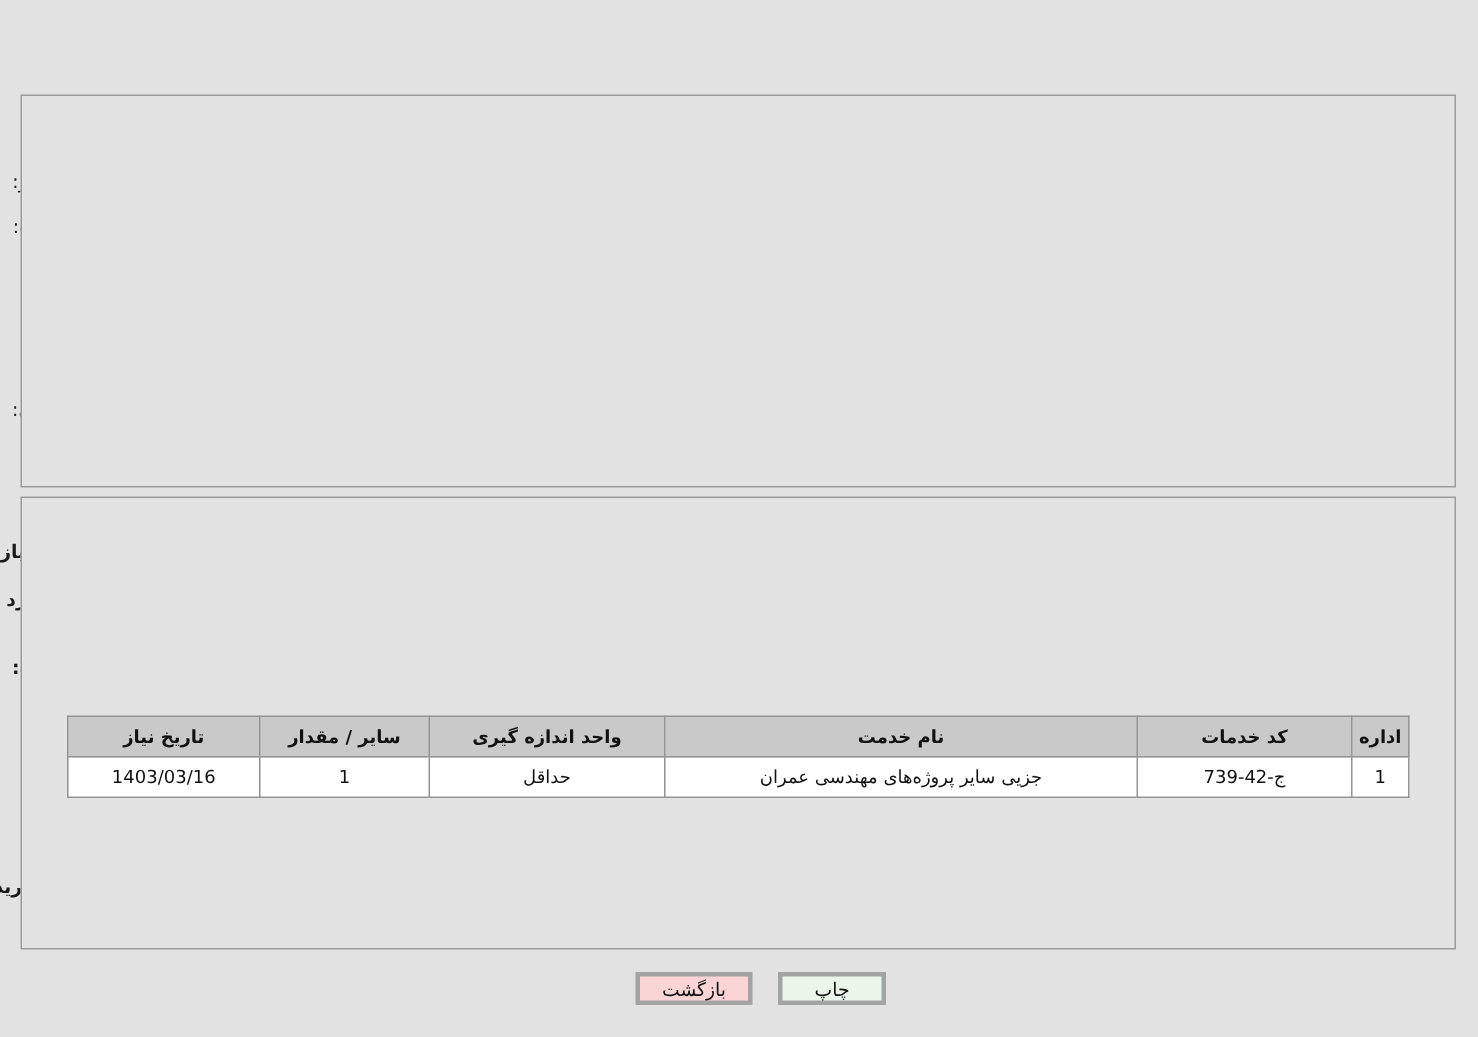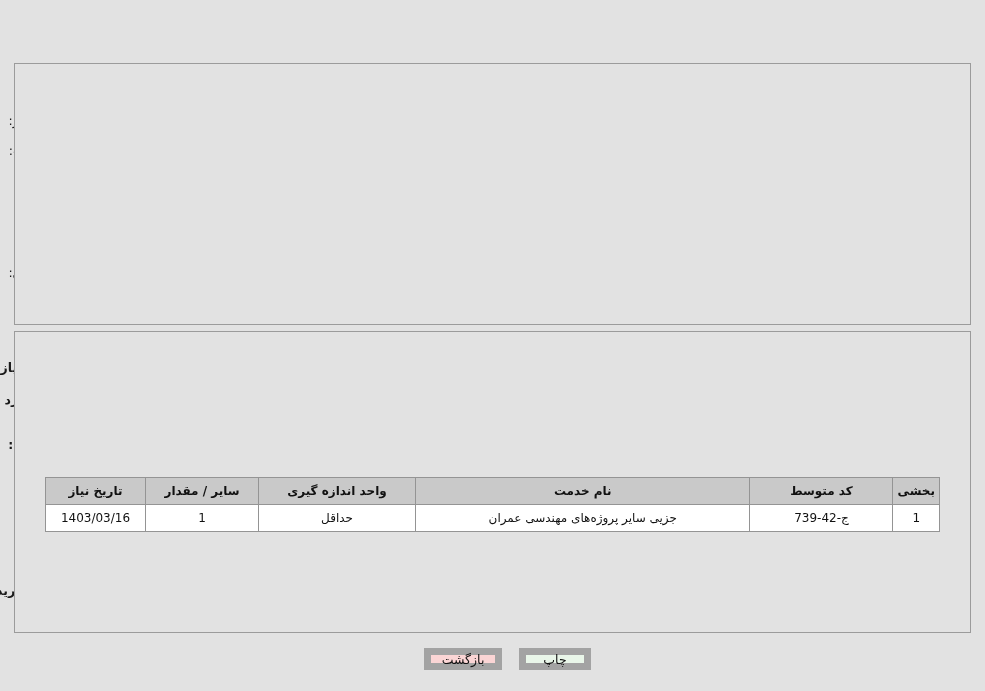--- a/index.html
+++ b/index.html
@@ -96,21 +96,21 @@
     color: #111; font-weight: bold; padding: 6px 4px; text-align: center;
     white-space: nowrap;
   }
   table.grid td {
     background: #ffffff; border: 1px solid #949494;
     color: #111; padding: 6px 4px; text-align: center; white-space: nowrap;
   }
 
   
   .btn {
-    position: absolute; border: 7px solid #a3a3a3; font-size: 12.5px;
+    position: absolute; border: 3px solid #a3a3a3; font-size: 12.5px;
     display: flex; align-items: center; justify-content: center;
     cursor: pointer; color: #111; z-index: 2;
   }
   #btn-print  { left: 519px; top: 648px; width: 72px; height: 22px; background: #e9f6e9; }
   #btn-back   { left: 424px; top: 648px; width: 78px; height: 22px; background: #fbd5d5; }
 </style>
 </head>
 <body>
 
 <div class="page">
@@ -185,26 +185,26 @@
 
   <div class="lbl" style="right:850px; top:392px; font-weight:bold;">اطلاعات خدمات مورد نیاز</div>
 
   <div class="lbl" style="right:900px; top:437px; font-weight:bold;">گروه خدمت:</div>
   <div class="fld rightal" style="right:181px; top:432px; left:181px; height:22px;">ساختمان</div>
 
   <div class="tbl-wrap">
     <table class="grid">
       <thead>
         <tr>
-          <th style="width:38px">بخشی</th>
-          <th style="width:143px">کد متوسط</th>
+          <th style="width:38px">اداره</th>
+          <th style="width:143px">کد خدمات</th>
           <th>نام خدمت</th>
           <th style="width:157px">واحد اندازه گیری</th>
           <th style="width:113px">سایر / مقدار</th>
-          <th style="width:100px">تاریخ نیاز</th>
+          <th style="width:128px">تاریخ نیاز</th>
         </tr>
       </thead>
       <tbody>
         <tr>
           <td>1</td>
           <td>ج-42-739</td>
           <td>جزیی سایر پروژه‌های مهندسی عمران</td>
           <td>حداقل</td>
           <td>1</td>
           <td>1403/03/16</td>

